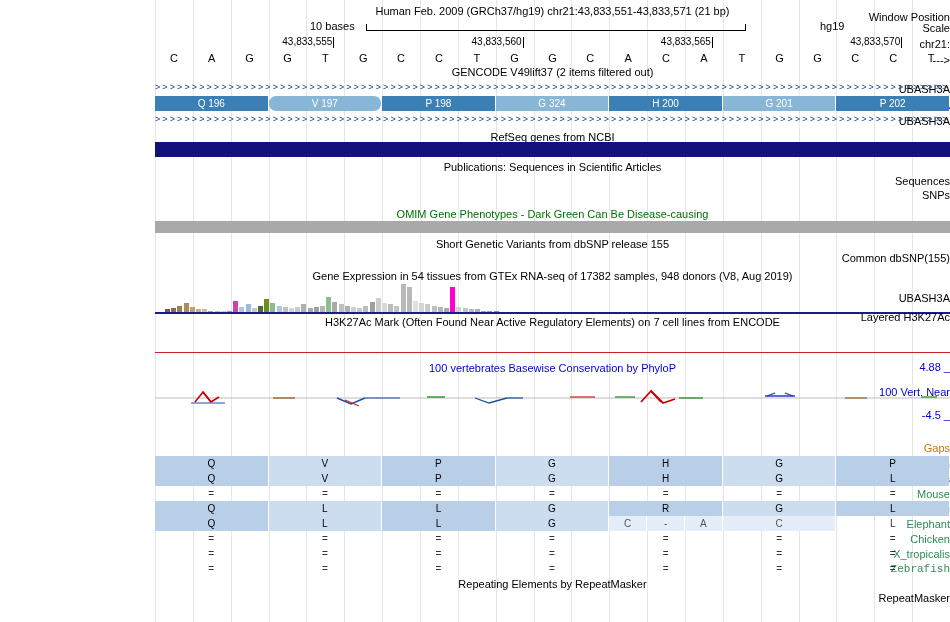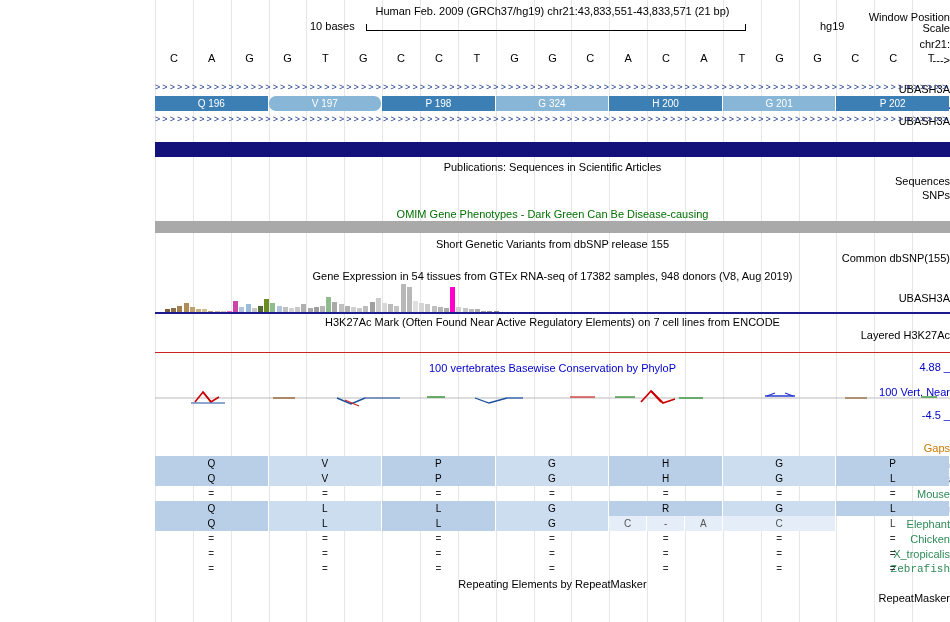--- a/index.html
+++ b/index.html
@@ -87,20 +87,26 @@
 
   <div class="lbl" style="top:22px;width:155px;">Scale</div>
   <div style="position:absolute;left:310px;top:20px;font-size:11px;">10 bases</div>
   <div style="position:absolute;left:820px;top:20px;font-size:11px;">hg19</div>
 
   <div style="position:absolute;left:366px;top:30px;width:380px;height:1px;background:#000;"></div>
   <div style="position:absolute;left:366px;top:24px;width:1px;height:7px;background:#000;"></div>
   <div style="position:absolute;left:745px;top:24px;width:1px;height:7px;background:#000;"></div>
 
   <div class="lbl" style="top:38px;width:155px;">chr21:</div>
+  <div class="tickrow" style="top:36px;" id="ticks">
+      <div class="tk" style="left: 127.286px;"><span>43,833,555</span><span style="display: inline-block; width: 1px; height: 11px; background: rgb(0, 0, 0); vertical-align: middle; margin-left: 1px;"></span></div>
+      <div class="tk" style="left: 316.571px;"><span>43,833,560</span><span style="display: inline-block; width: 1px; height: 11px; background: rgb(0, 0, 0); vertical-align: middle; margin-left: 1px;"></span></div>
+      <div class="tk" style="left: 505.857px;"><span>43,833,565</span><span style="display: inline-block; width: 1px; height: 11px; background: rgb(0, 0, 0); vertical-align: middle; margin-left: 1px;"></span></div>
+      <div class="tk" style="left: 695.143px;"><span>43,833,570</span><span style="display: inline-block; width: 1px; height: 11px; background: rgb(0, 0, 0); vertical-align: middle; margin-left: 1px;"></span></div>
+    </div>
 
   <div class="lbl" style="top:54px;width:155px;">---&gt;</div>
   <div class="seqrow" style="top:52px;" id="seqrow">
       <span style="left: 0px; width: 37.8571px;">C</span>
       <span style="left: 37.8571px; width: 37.8571px;">A</span>
       <span style="left: 75.7143px; width: 37.8571px;">G</span>
       <span style="left: 113.571px; width: 37.8571px;">G</span>
       <span style="left: 151.429px; width: 37.8571px;">T</span>
       <span style="left: 189.286px; width: 37.8571px;">G</span>
       <span style="left: 227.143px; width: 37.8571px;">C</span>
@@ -113,20 +119,21 @@
       <span style="left: 492.143px; width: 37.8571px;">C</span>
       <span style="left: 530px; width: 37.8571px;">A</span>
       <span style="left: 567.857px; width: 37.8571px;">T</span>
       <span style="left: 605.714px; width: 37.8571px;">G</span>
       <span style="left: 643.571px; width: 37.8571px;">G</span>
       <span style="left: 681.429px; width: 37.8571px;">C</span>
       <span style="left: 719.286px; width: 37.8571px;">C</span>
       <span style="left: 757.143px; width: 37.8571px;">T</span>
     </div>
 
+  <div class="center-title" style="top:66px;">GENCODE V49lift37 (2 items filtered out)</div>
 
   <div class="lbl" style="top:83px;width:155px;">UBASH3A</div>
   <div class="arrowline" style="top: 82px; font-size: 9px; line-height: 11px; color: rgb(27, 58, 140); letter-spacing: 2.1px;" id="arr1">&gt;&gt;&gt;&gt;&gt;&gt;&gt;&gt;&gt;&gt;&gt;&gt;&gt;&gt;&gt;&gt;&gt;&gt;&gt;&gt;&gt;&gt;&gt;&gt;&gt;&gt;&gt;&gt;&gt;&gt;&gt;&gt;&gt;&gt;&gt;&gt;&gt;&gt;&gt;&gt;&gt;&gt;&gt;&gt;&gt;&gt;&gt;&gt;&gt;&gt;&gt;&gt;&gt;&gt;&gt;&gt;&gt;&gt;&gt;&gt;&gt;&gt;&gt;&gt;&gt;&gt;&gt;&gt;&gt;&gt;&gt;&gt;&gt;&gt;&gt;&gt;&gt;&gt;&gt;&gt;&gt;&gt;&gt;&gt;&gt;&gt;&gt;&gt;&gt;&gt;&gt;&gt;&gt;&gt;&gt;&gt;&gt;&gt;&gt;&gt;&gt;&gt;&gt;&gt;&gt;&gt;&gt;&gt;&gt;&gt;&gt;&gt;&gt;&gt;&gt;&gt;&gt;&gt;&gt;&gt;&gt;&gt;&gt;&gt;&gt;&gt;&gt;&gt;&gt;&gt;&gt;&gt;&gt;&gt;&gt;&gt;&gt;&gt;&gt;&gt;&gt;&gt;&gt;&gt;&gt;&gt;&gt;&gt;&gt;&gt;&gt;&gt;&gt;&gt;&gt;&gt;&gt;&gt;&gt;&gt;&gt;&gt;&gt;&gt;&gt;&gt;&gt;&gt;&gt;&gt;&gt;&gt;&gt;&gt;&gt;&gt;&gt;&gt;&gt;&gt;&gt;&gt;&gt;&gt;&gt;&gt;&gt;&gt;&gt;&gt;&gt;&gt;&gt;&gt;&gt;&gt;&gt;&gt;&gt;&gt;&gt;&gt;&gt;&gt;&gt;&gt;&gt;&gt;&gt;&gt;&gt;&gt;&gt;&gt;&gt;&gt;&gt;&gt;&gt;&gt;&gt;&gt;&gt;&gt;&gt;&gt;&gt;&gt;&gt;&gt;&gt;&gt;&gt;&gt;&gt;&gt;&gt;&gt;&gt;&gt;&gt;&gt;&gt;&gt;&gt;&gt;&gt;&gt;&gt;&gt;&gt;&gt;&gt;&gt;&gt;&gt;&gt;&gt;&gt;&gt;</div>
 
   <div class="lbl blue" style="top:99px;width:155px;">UBASH3A</div>
   <div class="track" style="top:96px;height:16px;" id="codons">
       <div class="exonbar dark" style="left: 0px; width: 112.571px; top: 0px;">
         <div class="exonlabel">Q 196</div>
       </div>
       <div class="exonbar" style="left: 113.571px; width: 112.571px; top: 0px; border-radius: 7px;">
@@ -145,20 +152,21 @@
         <div class="exonlabel">G 201</div>
       </div>
       <div class="exonbar dark" style="left: 681.429px; width: 112.571px; top: 0px;">
         <div class="exonlabel">P 202</div>
       </div>
     </div>
 
   <div class="lbl" style="top:115px;width:155px;">UBASH3A</div>
   <div class="arrowline" style="top: 114px; font-size: 9px; line-height: 11px; color: rgb(27, 58, 140); letter-spacing: 2.1px;" id="arr2">&gt;&gt;&gt;&gt;&gt;&gt;&gt;&gt;&gt;&gt;&gt;&gt;&gt;&gt;&gt;&gt;&gt;&gt;&gt;&gt;&gt;&gt;&gt;&gt;&gt;&gt;&gt;&gt;&gt;&gt;&gt;&gt;&gt;&gt;&gt;&gt;&gt;&gt;&gt;&gt;&gt;&gt;&gt;&gt;&gt;&gt;&gt;&gt;&gt;&gt;&gt;&gt;&gt;&gt;&gt;&gt;&gt;&gt;&gt;&gt;&gt;&gt;&gt;&gt;&gt;&gt;&gt;&gt;&gt;&gt;&gt;&gt;&gt;&gt;&gt;&gt;&gt;&gt;&gt;&gt;&gt;&gt;&gt;&gt;&gt;&gt;&gt;&gt;&gt;&gt;&gt;&gt;&gt;&gt;&gt;&gt;&gt;&gt;&gt;&gt;&gt;&gt;&gt;&gt;&gt;&gt;&gt;&gt;&gt;&gt;&gt;&gt;&gt;&gt;&gt;&gt;&gt;&gt;&gt;&gt;&gt;&gt;&gt;&gt;&gt;&gt;&gt;&gt;&gt;&gt;&gt;&gt;&gt;&gt;&gt;&gt;&gt;&gt;&gt;&gt;&gt;&gt;&gt;&gt;&gt;&gt;&gt;&gt;&gt;&gt;&gt;&gt;&gt;&gt;&gt;&gt;&gt;&gt;&gt;&gt;&gt;&gt;&gt;&gt;&gt;&gt;&gt;&gt;&gt;&gt;&gt;&gt;&gt;&gt;&gt;&gt;&gt;&gt;&gt;&gt;&gt;&gt;&gt;&gt;&gt;&gt;&gt;&gt;&gt;&gt;&gt;&gt;&gt;&gt;&gt;&gt;&gt;&gt;&gt;&gt;&gt;&gt;&gt;&gt;&gt;&gt;&gt;&gt;&gt;&gt;&gt;&gt;&gt;&gt;&gt;&gt;&gt;&gt;&gt;&gt;&gt;&gt;&gt;&gt;&gt;&gt;&gt;&gt;&gt;&gt;&gt;&gt;&gt;&gt;&gt;&gt;&gt;&gt;&gt;&gt;&gt;&gt;&gt;&gt;&gt;&gt;&gt;&gt;&gt;&gt;&gt;&gt;&gt;&gt;&gt;&gt;&gt;&gt;&gt;&gt;</div>
 
+  <div class="center-title" style="top:131px;">RefSeq genes from NCBI</div>
   <div class="lbl blue" style="top:144px;width:155px;">RefSeq Curated</div>
   <div class="refseqbar" style="top:142px;"></div>
 
   <div class="center-title" style="top:161px;">Publications: Sequences in Scientific Articles</div>
   <div class="lbl" style="top:175px;width:155px;">Sequences</div>
   <div class="lbl" style="top:189px;width:155px;">SNPs</div>
 
   <div class="center-title dkgreen" style="top:208px;">OMIM Gene Phenotypes - Dark Green Can Be Disease-causing</div>
   <div class="lbl dkgreen" style="top:222px;width:155px;">OMIM Genes</div>
   <div class="greybar" style="top:221px;"></div>
@@ -220,21 +228,21 @@
       <i style="left: 307.6px; width: 5px; height: 4px; background: rgb(197, 197, 197);"></i>
       <i style="left: 313.8px; width: 5px; height: 3px; background: rgb(186, 186, 186);"></i>
       <i style="left: 320px; width: 5px; height: 3px; background: rgb(175, 175, 175);"></i>
       <i style="left: 326.2px; width: 5px; height: 1px; background: rgb(164, 164, 164);"></i>
       <i style="left: 332.4px; width: 5px; height: 1px; background: rgb(153, 153, 153);"></i>
       <i style="left: 338.6px; width: 5px; height: 1px; background: rgb(142, 142, 142);"></i>
     </div>
   <div class="navline" style="top:312px;"></div>
 
   <div class="center-title" style="top:316px;">H3K27Ac Mark (Often Found Near Active Regulatory Elements) on 7 cell lines from ENCODE</div>
-  <div class="lbl" style="top:329px;width:155px;">Layered H3K27Ac</div>
+  <div class="lbl" style="top:311px;width:155px;">Layered H3K27Ac</div>
   <div style="position:absolute;left:155px;top:352px;width:795px;height:1px;background:#cc2222;"></div>
 
   <div class="center-title blue" style="top:362px;">100 vertebrates Basewise Conservation by PhyloP</div>
   <div class="lbl blue" style="top:361px;width:150px;">4.88 _</div>
   <div class="lbl blue" style="top:409px;width:150px;">-4.5 _</div>
   <div class="lbl blue" style="top:386px;width:155px;">100 Vert. Near</div>
   <div class="consrow" style="top:370px;height:55px;">
     <svg width="795" height="55">
       <line x1="0" y1="28" x2="795" y2="28" stroke="#bbbbbb" stroke-width="1"></line>
       <path d="M40 32 L48 22 L56 32" stroke="#cc0000" fill="none" stroke-width="1.6"></path>

